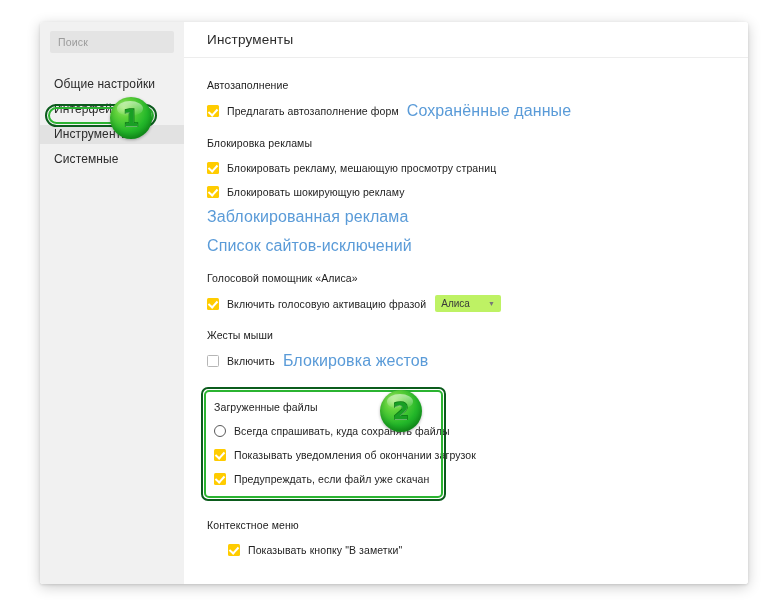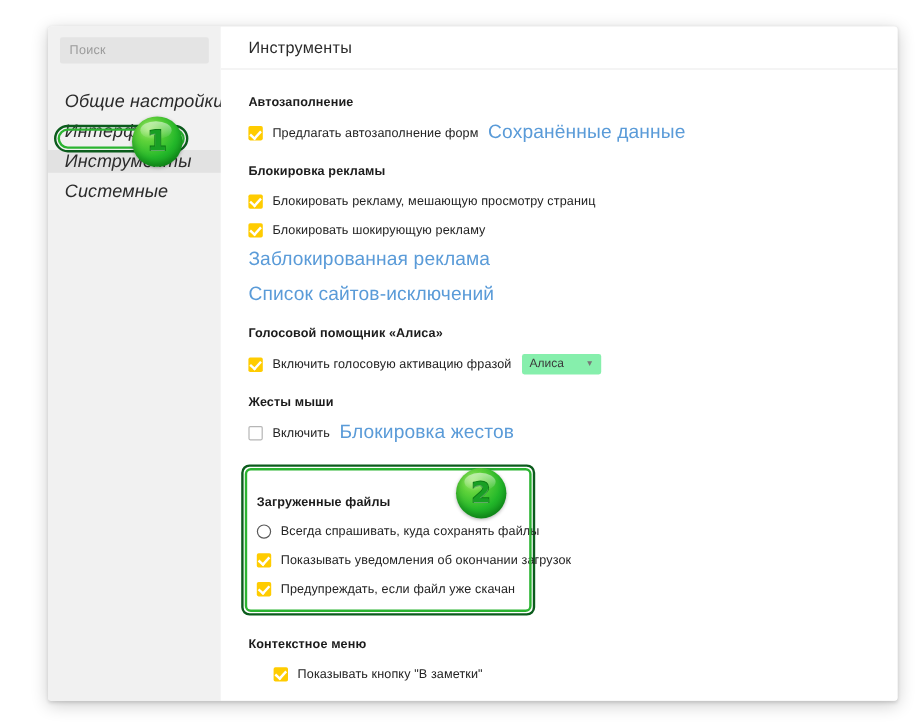--- a/index.html
+++ b/index.html
@@ -50,26 +50,25 @@
     color: #9b9b9b;
     letter-spacing: .2px;
   }
 
   #nav-list { margin-top: 22px; }
 
   .nav-item {
     height: 19px;
     line-height: 19px;
     padding-left: 14px;
-    font-size: 15px;
+    font-size: 12px;
     color: #2b2b2b;
     white-space: nowrap;
     margin-bottom: 6px;
     letter-spacing: .1px;
-    font-style: italic;
   }
   .nav-item.selected {
     background: #e2e2e2;
     position: relative;
   }
 
   
   #nav-highlight-ring {
     position: absolute;
     left: 5px;
@@ -112,21 +111,21 @@
 
   #content-scroll {
     padding: 21px 0 0 23px;
     height: calc(100% - 36px);
   }
 
   .group { margin-bottom: 17px; }
 
   .group-title {
     font-size: 10.5px;
-    font-weight: bold;
+    font-weight: normal;
     color: #1c1c1c;
     margin-bottom: 11px;
     letter-spacing: .1px;
   }
 
   .opt-row {
     display: flex;
     align-items: center;
     margin-bottom: 9px;
     min-height: 15px;
@@ -202,21 +201,21 @@
     font-size: 10.5px;
     color: #6aa7e0;
     margin-left: 7px;
     white-space: nowrap;
   }
 
   
   .dropdown {
     margin-left: 9px;
     height: 17px;
-    background: #86efac;
+    background: #bef264;
     border-radius: 2px;
     display: flex;
     align-items: center;
     padding: 0 6px;
     gap: 18px;
     text-align: center;
   }
   .dropdown .dd-label {
     font-size: 10px;
     color: #3a3a3a;
@@ -226,21 +225,21 @@
     color: #777;
     line-height: 1;
   }
 
   
   #downloads-group {
     position: relative;
     border: 2.5px solid #0b5c1c;
     border-radius: 7px;
     width: 245px;
-    padding: 24px 0 4px 11px;
+    padding: 12px 0 4px 11px;
     margin-left: -6px;
     margin-bottom: 18px;
   }
   #downloads-group::after {
     content: "";
     position: absolute;
     left: 1px; top: 1px; right: 1px; bottom: 1px;
     border: 2px solid #2bb431;
     border-radius: 5px;
     pointer-events: none;

